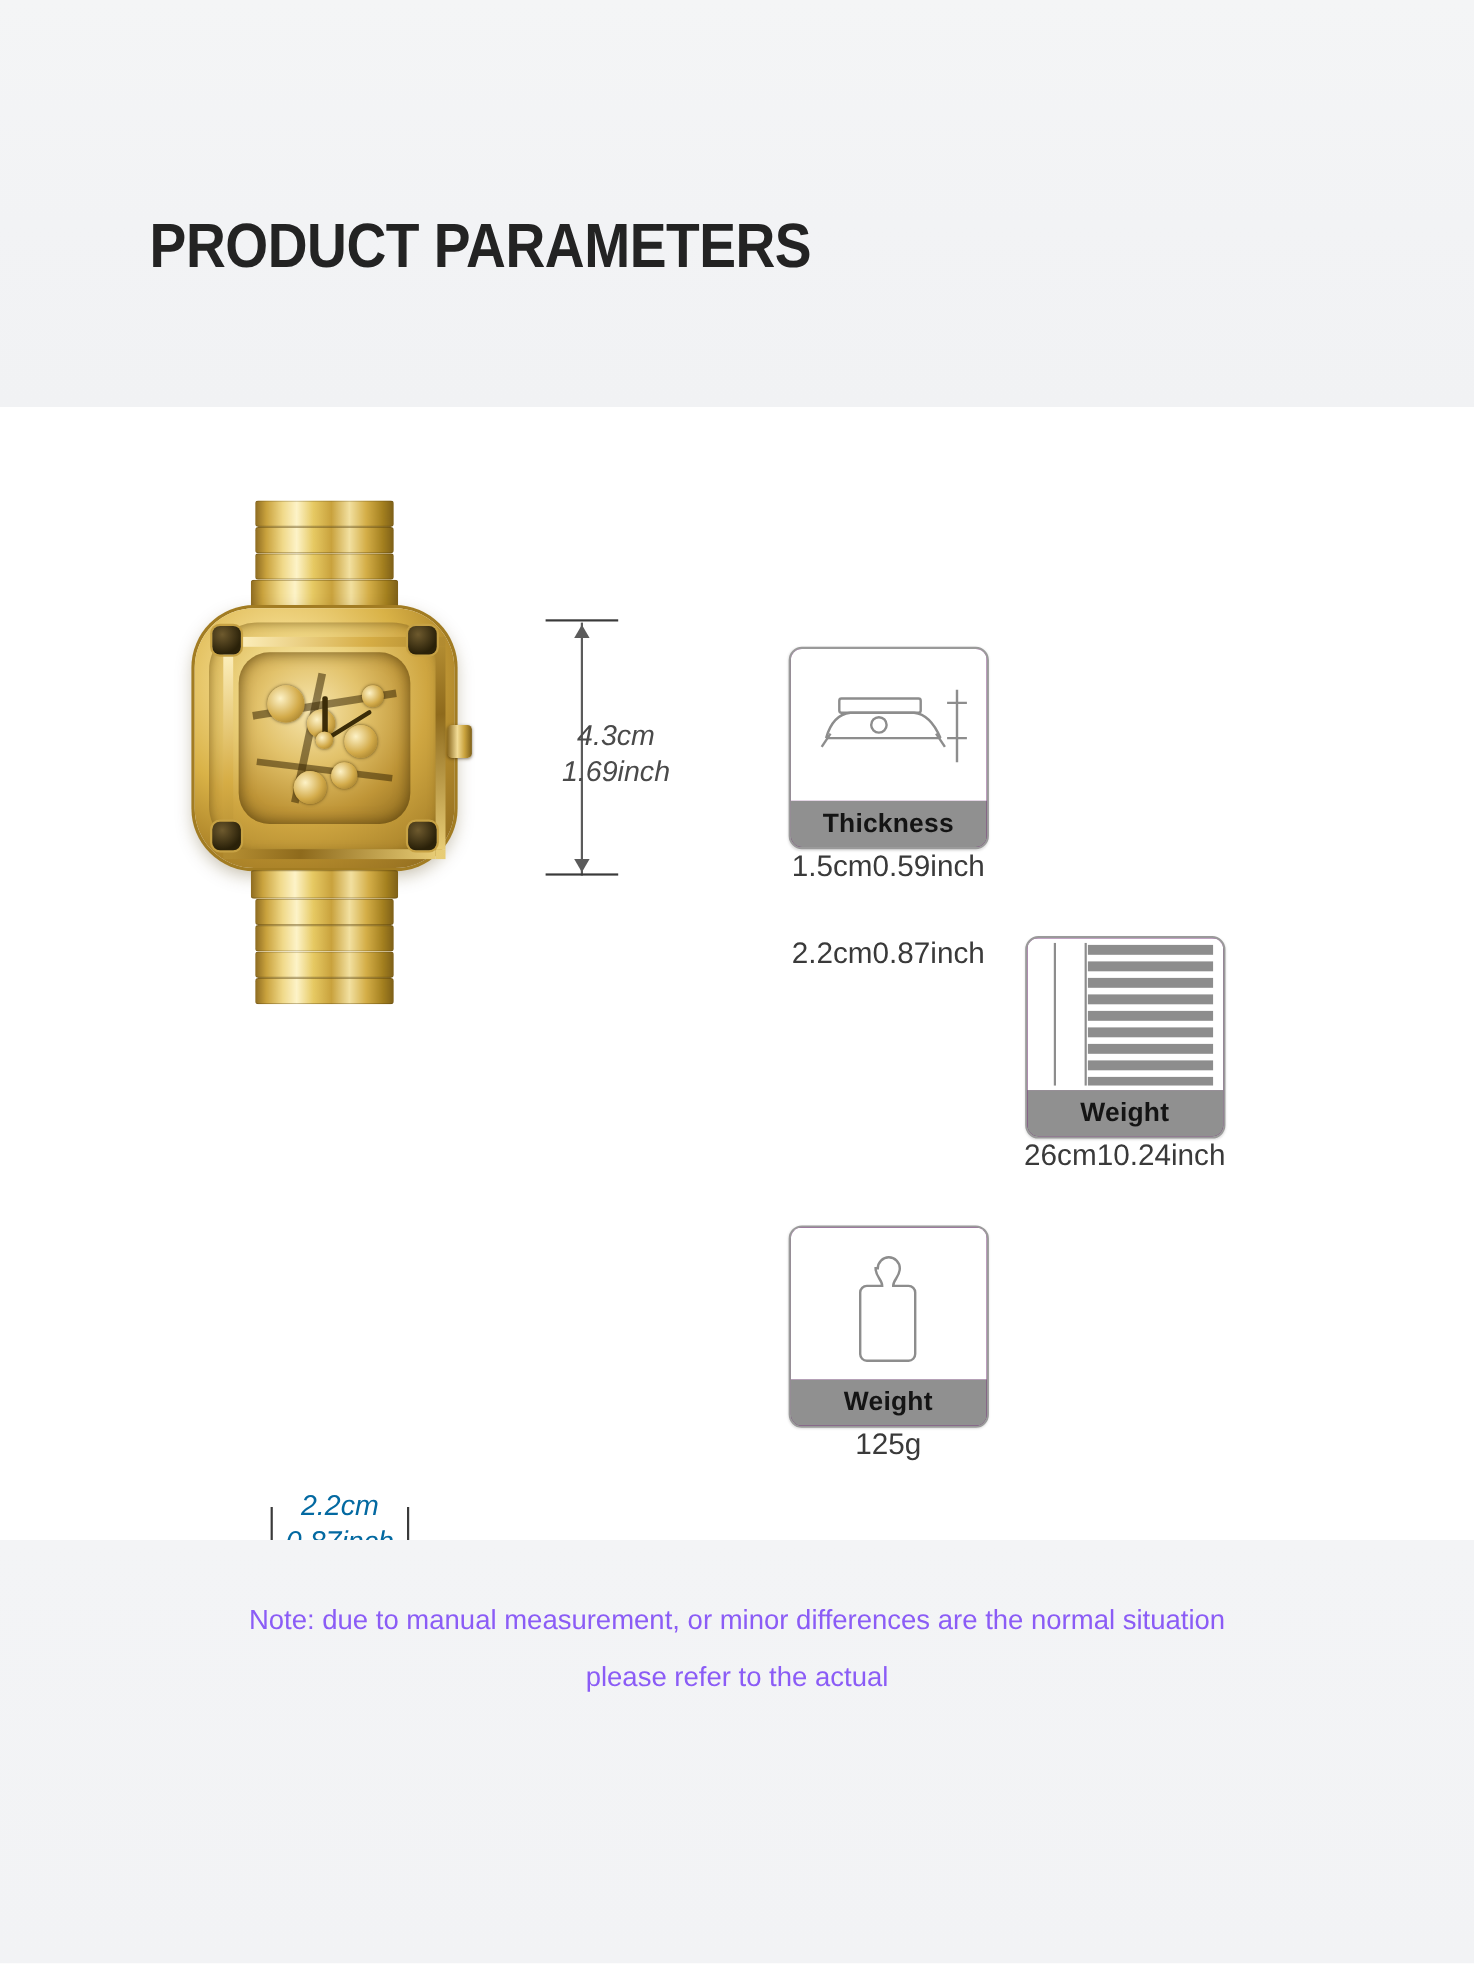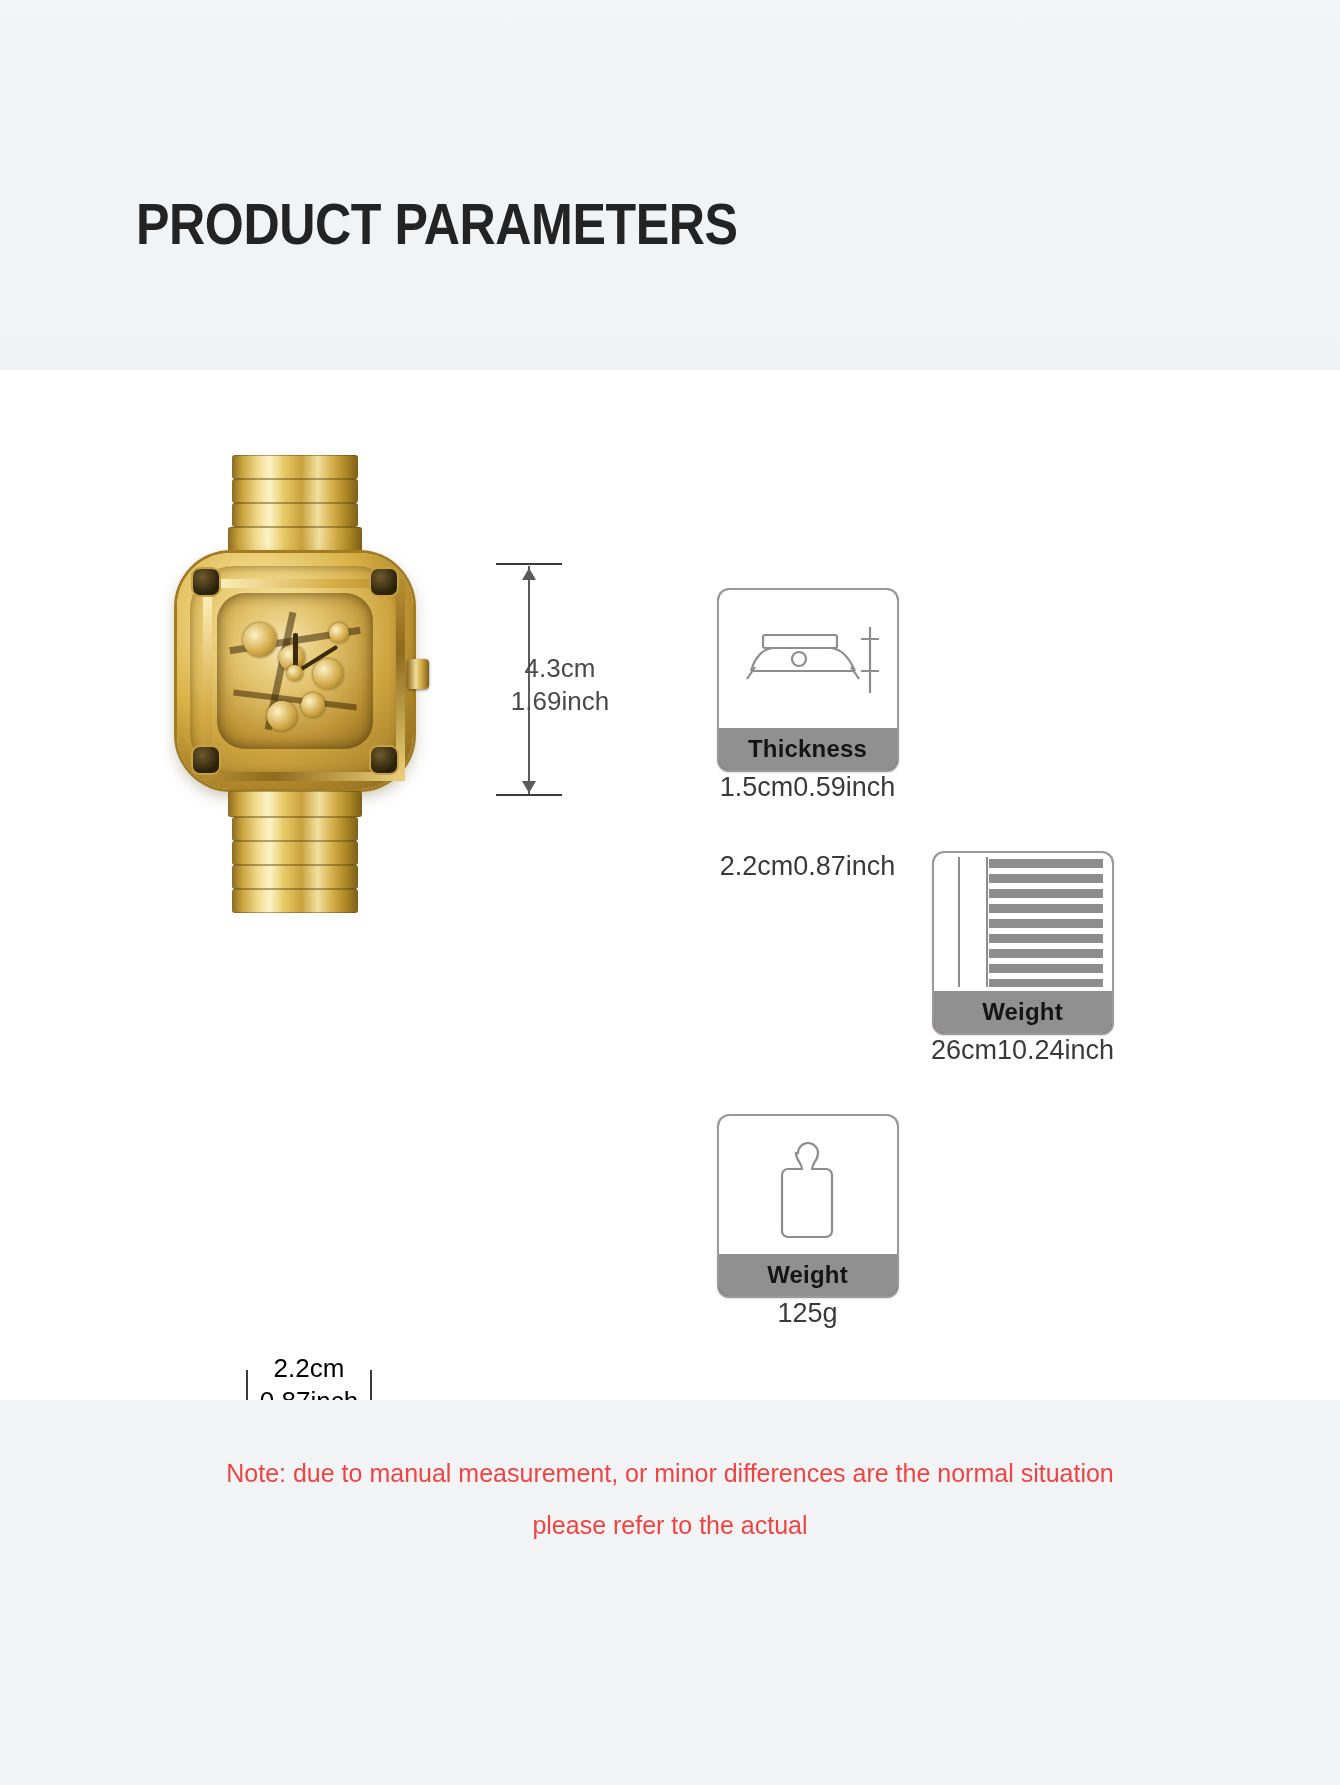--- a/index.html
+++ b/index.html
@@ -23,20 +23,21 @@
     color:#232323;
     transform:scaleX(0.88);
     transform-origin:left center;
     white-space:nowrap;
   }
 
   
   .stage{
     position:absolute;left:0;top:370px;width:1340px;height:1030px;
     background:#ffffff;
+    font-style:italic;
   }
 
   
   .watch-wrap{
     position:absolute;left:175px;top:85px;width:240px;height:500px;
   }
   .band-seg{
     position:absolute;left:50%;transform:translateX(-50%);
     width:126px;
     background:linear-gradient(90deg,#8d6b21 0%,#c9a23d 8%,#f0d98a 20%,#fdf3c8 30%,
@@ -120,21 +121,21 @@
   }
   .dim-h-tick-l{left:246px;}
   .dim-h-tick-r{left:370px;}
   .arrow-left,.arrow-right{
     position:absolute;top:1032px;width:0;height:0;border-top:7px solid transparent;border-bottom:7px solid transparent;
   }
   .arrow-left{left:246px;border-right:13px solid #3a3a3a;}
   .arrow-right{left:359px;border-left:13px solid #3a3a3a;}
   .dim-h-label{
     position:absolute;left:239px;top:982px;width:140px;text-align:center;
-    font-size:26px;line-height:33px;color:#000000;
+    font-size:26px;line-height:33px;color:#0369a1;
   }
 
   
   .specs{
     position:absolute;left:700px;top:588px;width:430px;
   }
   .spec-row{display:flex;}
   .spec-cell{width:215px;display:flex;flex-direction:column;align-items:center;}
   .card{
     width:178px;height:180px;
@@ -157,21 +158,21 @@
   }
   .row-gap{height:48px;}
 
   
   .note-band{
     position:absolute;left:0;top:1400px;width:1340px;height:385px;
     background:linear-gradient(180deg,#f3f4f6 0%,#f2f3f5 100%);
   }
   .note-text{
     position:absolute;left:0;top:1447px;width:1340px;text-align:center;
-    font-size:25px;line-height:52px;color:#ef4444;
+    font-size:25px;line-height:52px;color:#8b5cf6;
   }
 </style>
 </head>
 <body>
 
 <div class="header-band"></div>
 <div class="page-title">PRODUCT PARAMETERS</div>
 
 <div class="stage">
 

